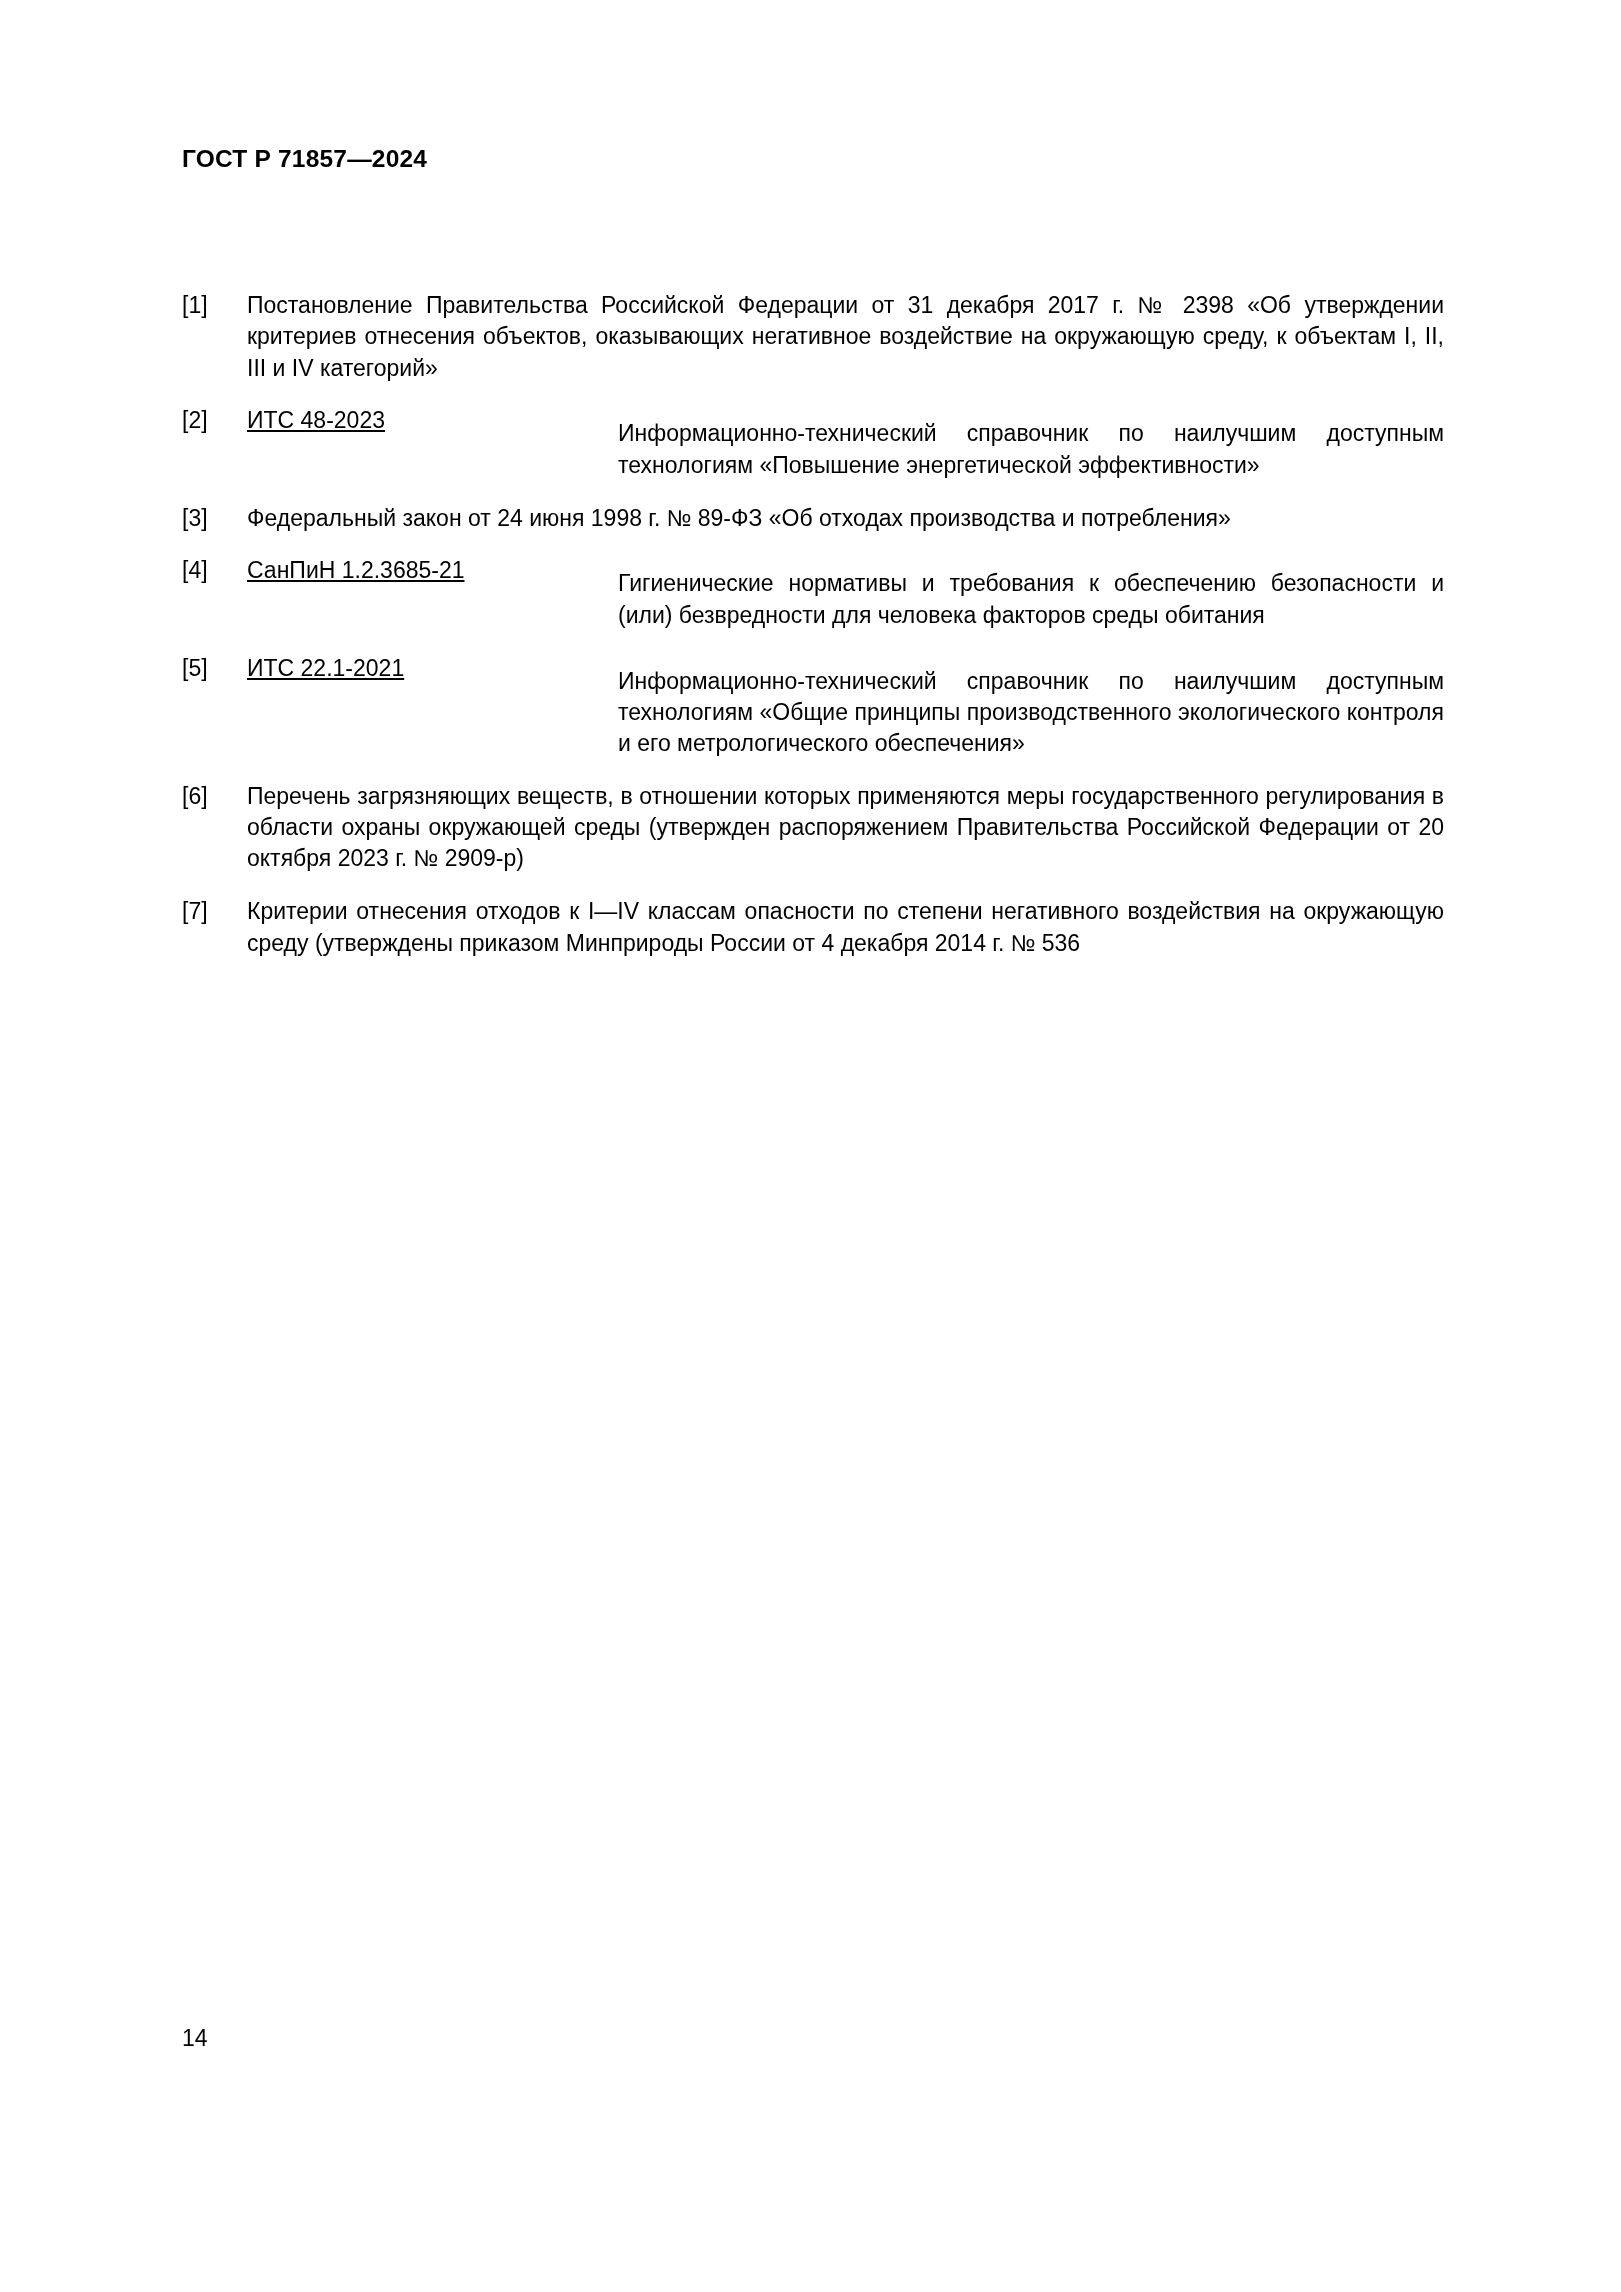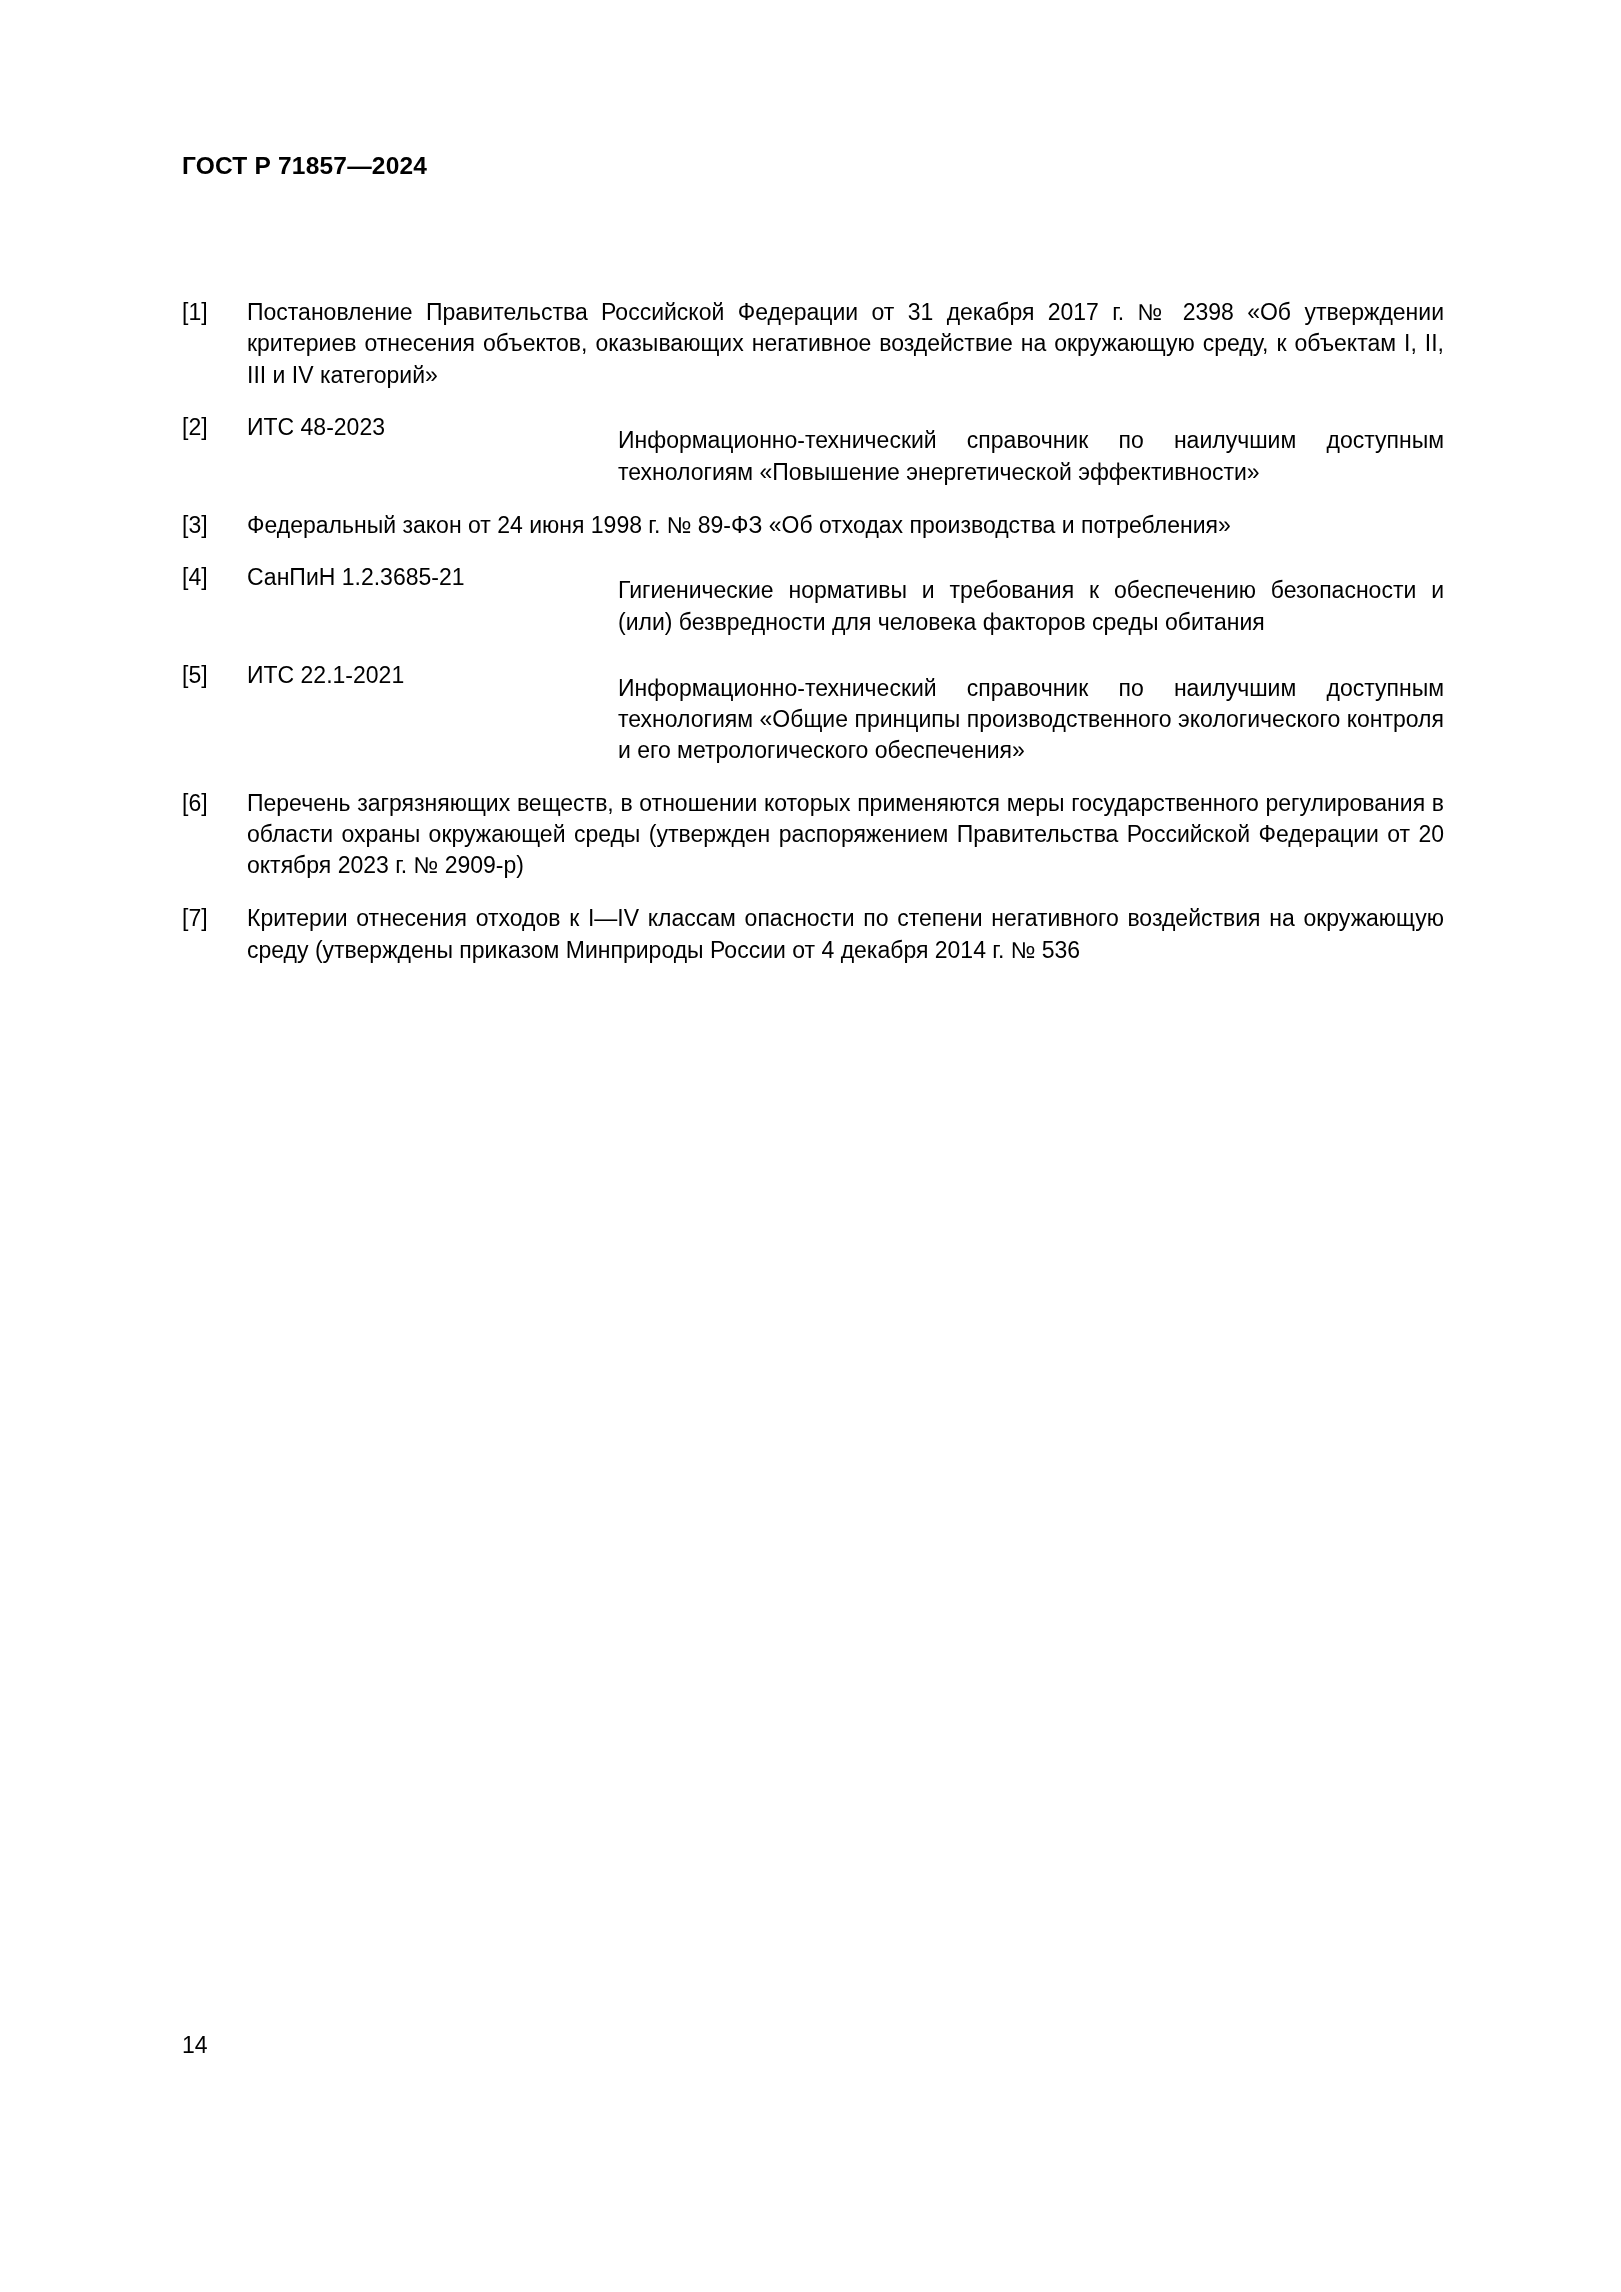--- a/index.html
+++ b/index.html
@@ -11,21 +11,21 @@
     width: 1621px;
     height: 2293px;
     font-family: "Liberation Sans", sans-serif;
     color: #000000;
     position: relative;
     overflow: hidden;
   }
   .page {
     position: absolute;
     left: 0;
-    top: 7px;
+    top: 0;
     width: 1621px;
     height: 2236px;
   }
   .header {
     position: absolute;
     left: 182px;
     top: 145px;
     font-size: 24.5px;
     font-weight: bold;
     letter-spacing: 0.2px;
@@ -61,20 +61,21 @@
     text-align: justify;
     text-justify: inter-word;
   }
   .entry.two-col .body {
     display: flex;
     align-items: flex-start;
   }
   .entry.two-col .left {
     flex: 0 0 371px;
     width: 371px;
+    text-decoration: underline;
   }
   .entry.two-col .right {
     flex: 1 1 auto;
     text-align: justify;
     text-justify: inter-word;
     margin-top: 13px;
   }
   .nojust {
     text-align: right;
   }

